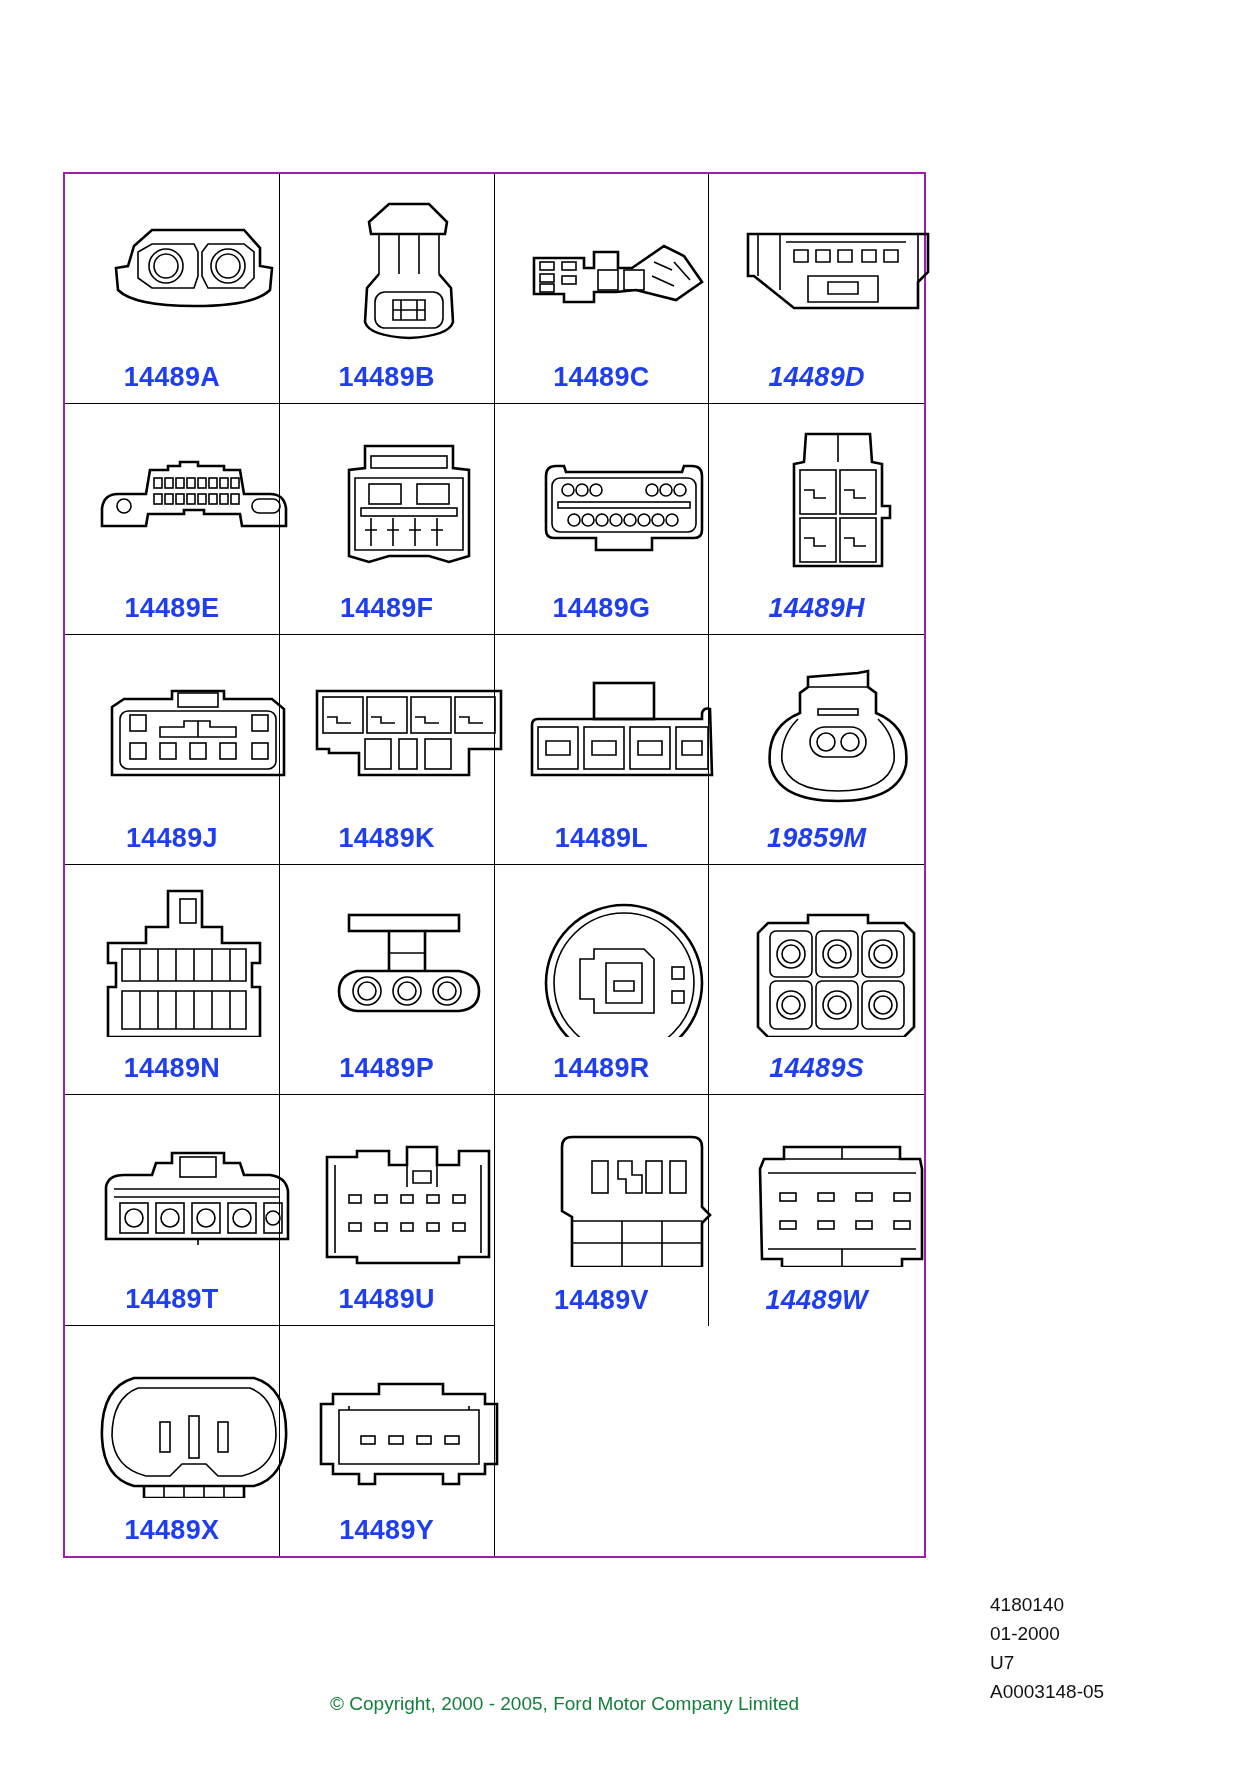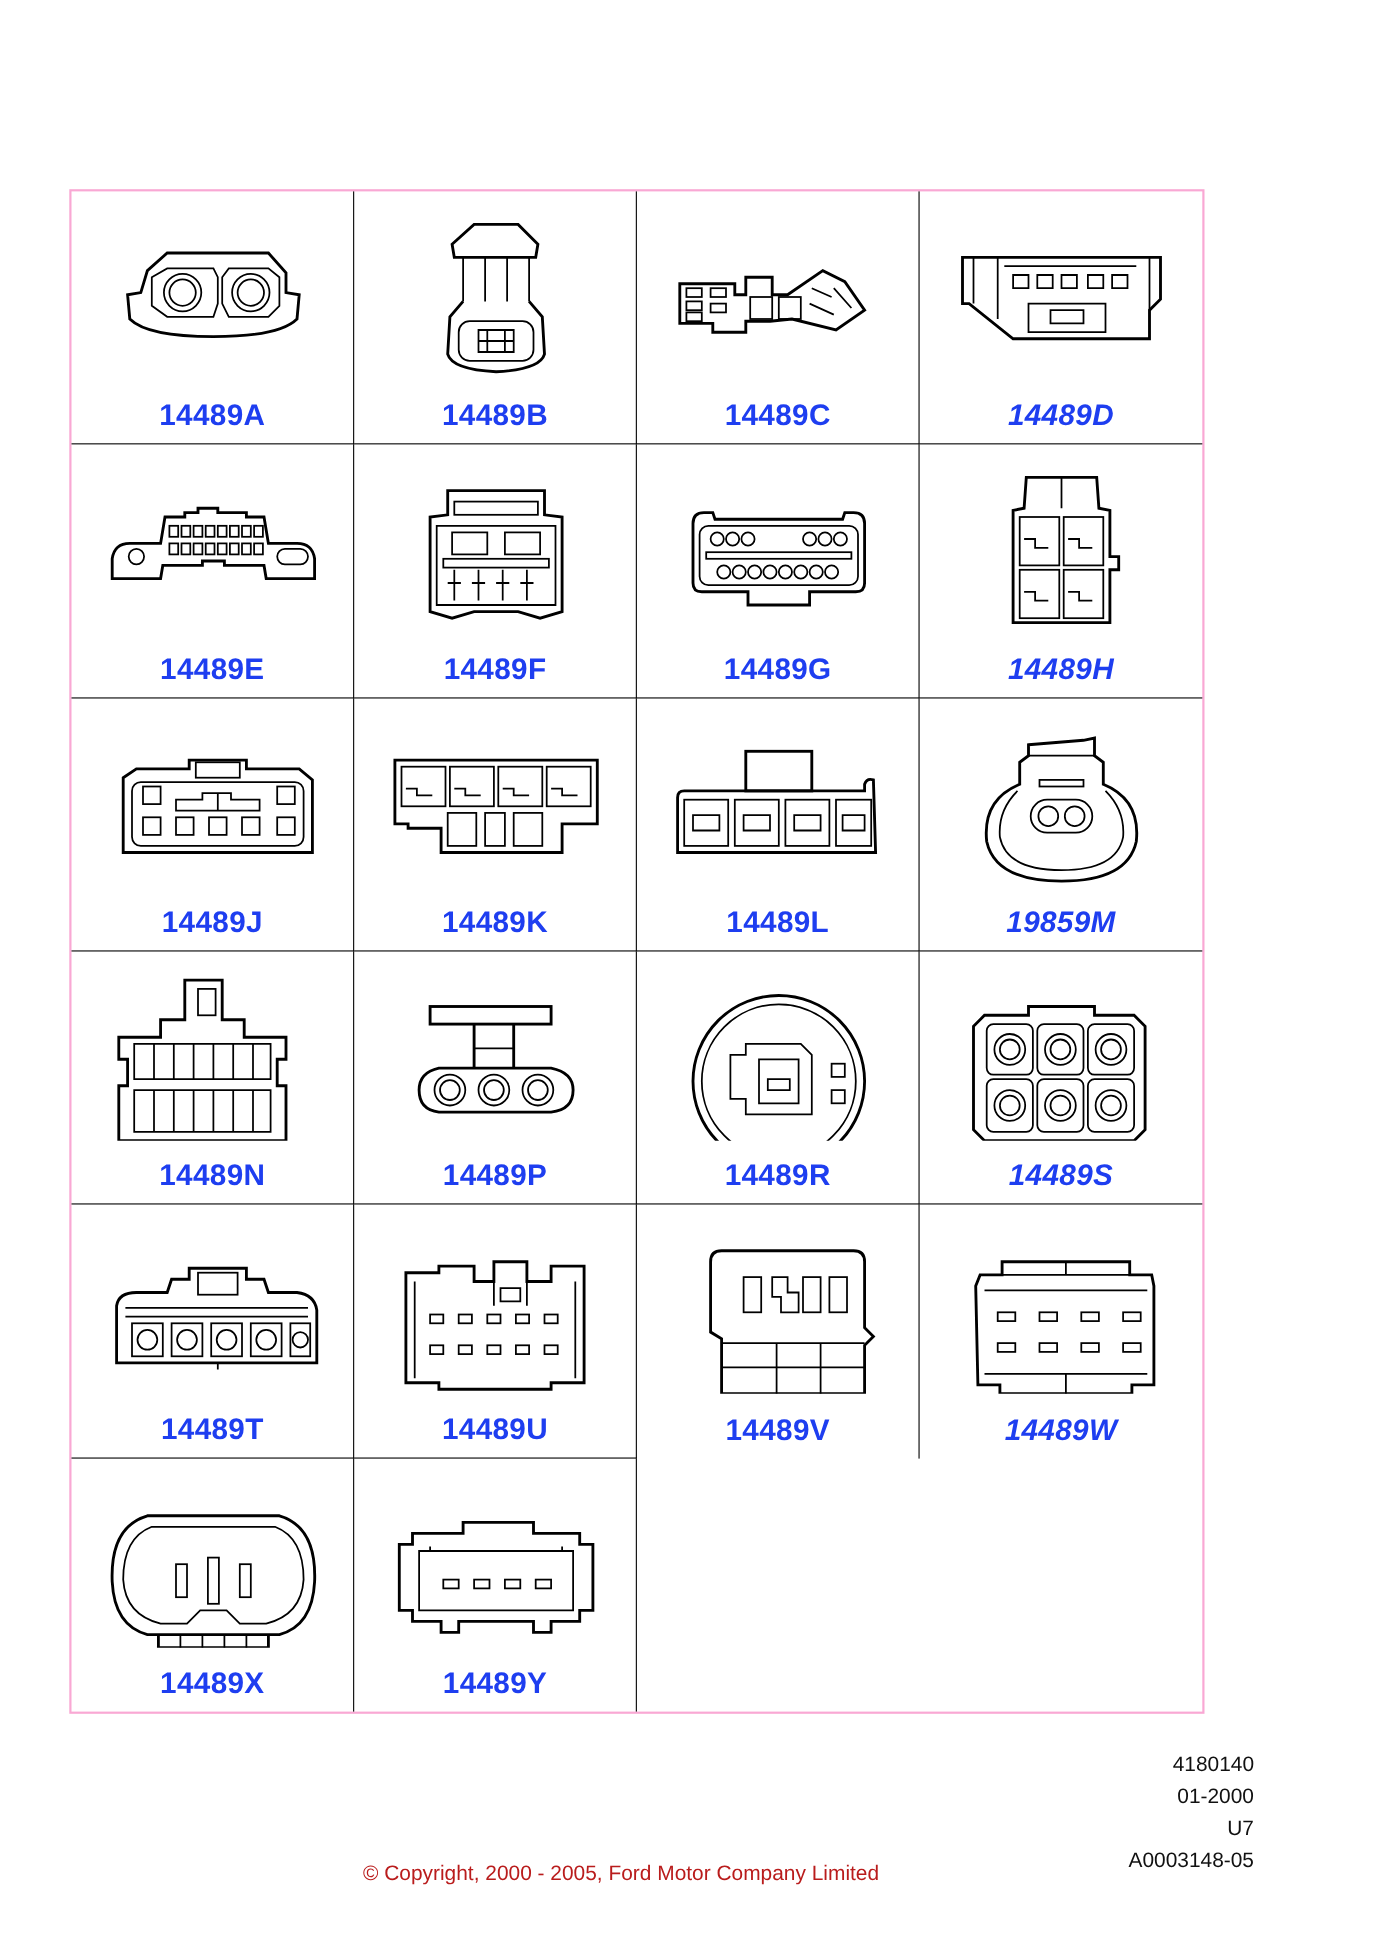--- a/index.html
+++ b/index.html
@@ -1,24 +1,24 @@
 <!DOCTYPE html>
 <html><head>
 <meta charset="utf-8">
 <style>
   html,body{margin:0;padding:0;background:#ffffff;}
   body{width:1260px;height:1782px;position:relative;overflow:hidden;font-family:"Liberation Sans",sans-serif;}
-  #grid{position:absolute;left:63px;top:172px;width:1032px;height:1386px;border:2px solid #f9a8d4;box-sizing:border-box;display:grid;grid-template-columns:repeat(4,1fr);grid-template-rows:repeat(6,1fr);}
+  #grid{position:absolute;left:63px;top:172px;width:863px;height:1386px;border:2px solid #a21caf;box-sizing:border-box;display:grid;grid-template-columns:repeat(4,1fr);grid-template-rows:repeat(6,1fr);}
   .cell{position:relative;border-right:1.5px solid #000;border-bottom:1.5px solid #000;box-sizing:border-box;}
   .cell:nth-child(4n){border-right:none;font-style:italic;}
   .cell:nth-last-child(-n+4){border-bottom:none;}
   .cell svg{position:absolute;left:29px;top:22px;width:200px;height:150px;}
   .lbl{position:absolute;left:0;right:0;bottom:10px;text-align:center;font-weight:bold;font-size:27px;color:#1e3ef0;letter-spacing:0.3px;}
-  .meta{position:absolute;left:990px;top:1590px;width:150px;text-align:right;font-size:19px;line-height:29px;color:#111;}
-  .copy{position:absolute;left:330px;top:1693px;font-size:19px;color:#b91c1c;}
+  .meta{position:absolute;left:990px;top:1590px;width:150px;text-align:left;font-size:19px;line-height:29px;color:#111;}
+  .copy{position:absolute;left:330px;top:1693px;font-size:19px;color:#15803d;}
   svg *{fill:none;stroke:#000;stroke-width:1.6;}
   svg .thick{stroke-width:2.6;}
 </style>
 </head>
 <body>
 
 <div id="grid">
 
   <div class="cell">
     <svg viewBox="0 0 200 150">

